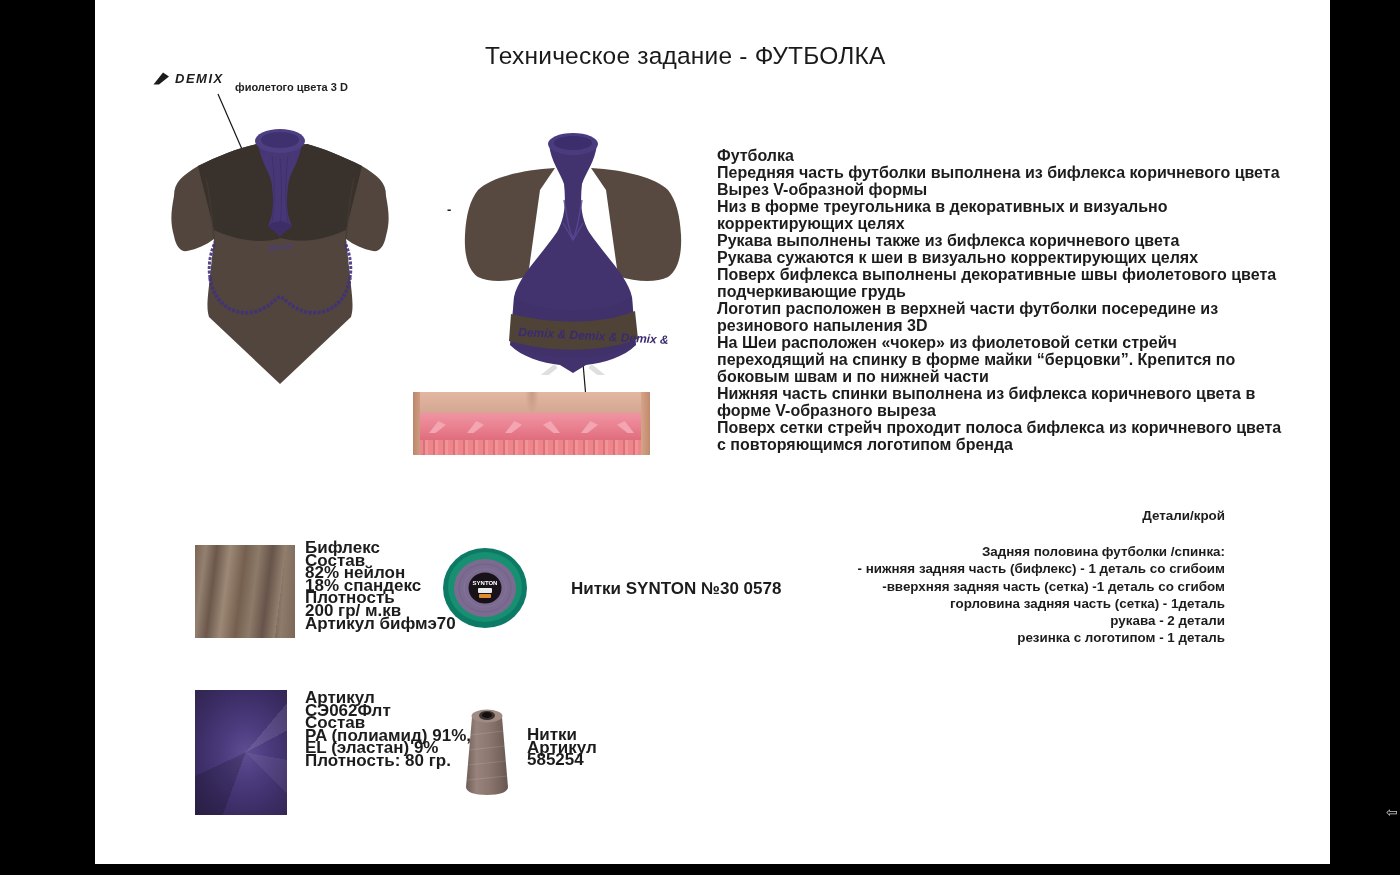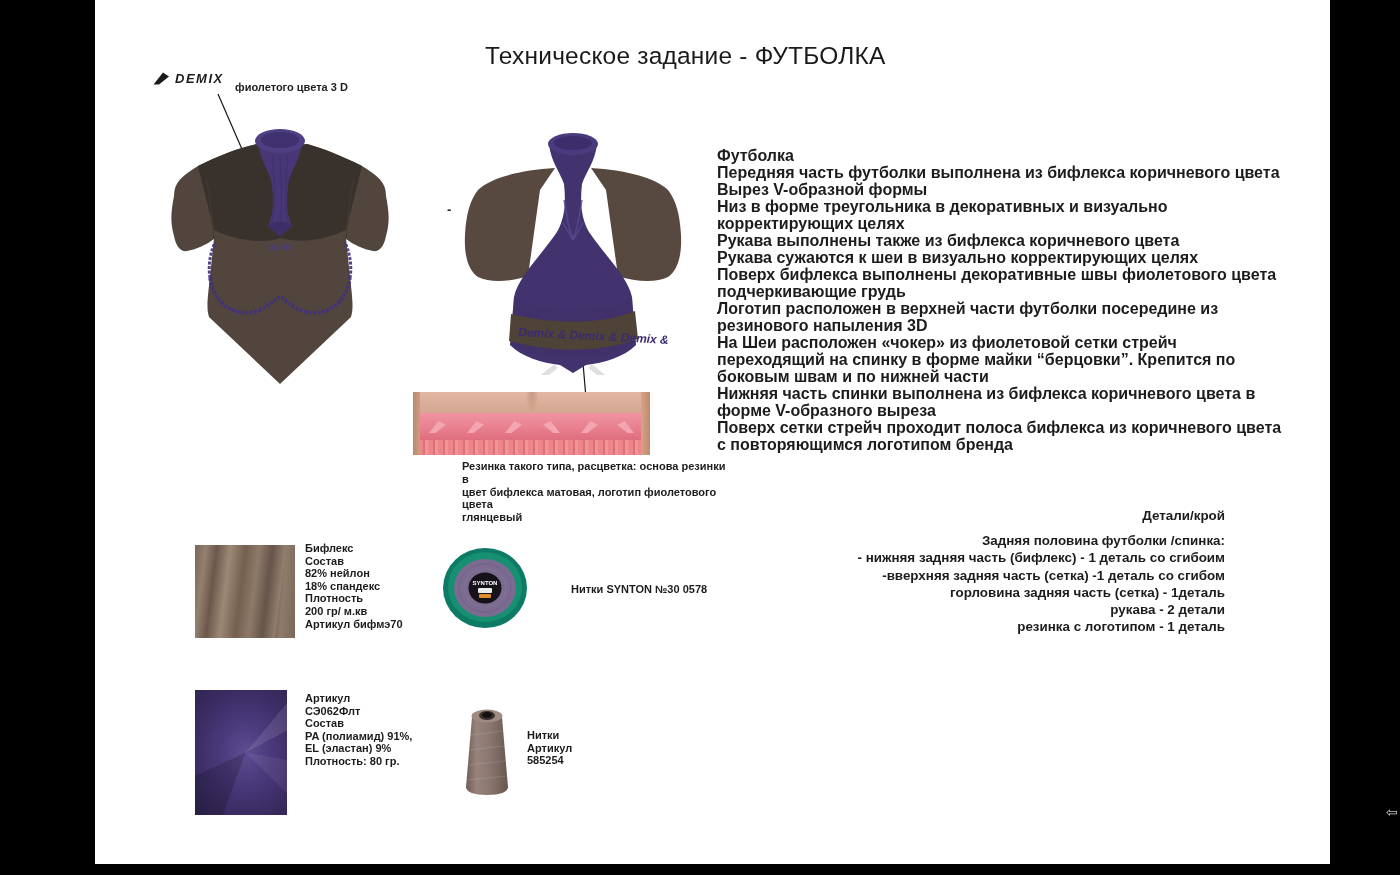--- a/index.html
+++ b/index.html
@@ -10,21 +10,21 @@
   .prelines { white-space:pre-line; }
 
   .page-title { font-size:24.5px; font-weight:500; letter-spacing:0.2px; color:#1a1a1a; }
 
   .brand { display:flex; align-items:center; gap:5px; }
   .brand-text { font-size:13px; font-weight:bold; font-style:italic; letter-spacing:1.5px; color:#1c1c1c; }
   .small-label { font-size:11px; font-weight:600; color:#1e1e1e; }
 
   .desc { font-size:16px; line-height:17px; font-weight:600; color:#1c1c1c; }
 
-  .mat-label { font-size:11px; line-height:12.6px; font-weight:600; color:#1c1c1c; }
+  .mat-label { font-size:17px; line-height:12.6px; font-weight:600; color:#1c1c1c; }
 
   .details-wrap { text-align:right; }
   .details-txt { font-size:13.4px; line-height:17.2px; font-weight:600; color:#1c1c1c; }
 
   .caption { font-size:11px; line-height:12.8px; font-weight:600; color:#1c1c1c; }
 
   
   .swatch-biflex {
     width:100px; height:93px;
     background:linear-gradient(97deg,#7a6556 0%,#94806f 10%,#6b584b 20%,#9c8875 32%,#75604f 46%,#8d7a68 58%,#67544a 70%,#93806e 82%,#75625400 0),
@@ -120,23 +120,20 @@
         <div class="band-arrow" style="left:92px;"></div>
         <div class="band-arrow flip" style="left:130px;"></div>
         <div class="band-arrow" style="left:168px;"></div>
         <div class="band-arrow flip" style="left:204px;"></div>
       </div>
       <div class="fabric-pink"></div>
       <div class="arm-left"></div>
       <div class="arm-right"></div>
     </div>
 
-    <div class="abs caption prelines" style="left:367px; top:460px; width:272px;">Резинка такого типа, расцветка: основа резинки в
-цвет бифлекса матовая, логотип фиолетового цвета
-глянцевый</div>
 
     <div class="abs swatch-biflex" style="left:100px; top:545px;"></div>
 
     <div class="abs mat-label prelines" style="left:210px; top:542px;">Бифлекс
 Состав
 82% нейлон
  18% спандекс
 Плотность
 200 гр/ м.кв
 Артикул бифмэ70</div>
@@ -192,21 +189,21 @@
 Рукава выполнены также из бифлекса коричневого цвета
 Рукава сужаются к шеи в визуально корректирующих целях
 Поверх бифлекса выполнены декоративные швы фиолетового цвета подчеркивающие грудь
 Логотип расположен в верхней части футболки посередине из резинового напыления 3D
 На Шеи расположен «чокер» из фиолетовой сетки стрейч переходящий на спинку в форме майки “берцовки”. Крепится по боковым швам и по нижней части
 Нижняя часть спинки выполнена из бифлекса коричневого цвета в форме V-образного выреза
 Поверх сетки стрейч проходит полоса бифлекса из коричневого цвета с повторяющимся логотипом бренда</div>
 
     <div class="abs details-wrap" style="left:540px; top:507px; width:590px;">
       <div class="details-txt">Детали/крой</div>
-      <div class="details-txt prelines" style="margin-top:8px;">Задняя половина футболки /спинка:
+      <div class="details-txt prelines" style="margin-top:19px;">Задняя половина футболки /спинка:
 - нижняя задняя часть (бифлекс) - 1 деталь со сгибоим
 -вверхняя задняя часть (сетка)  -1 деталь со сгибом
 горловина задняя часть (сетка) - 1деталь
 рукава - 2 детали
 резинка с логотипом - 1 деталь</div>
     </div>
 
   </div>
 
   <div class="abs nav-arrow" style="left:1386px; top:805px;">⇦</div>

